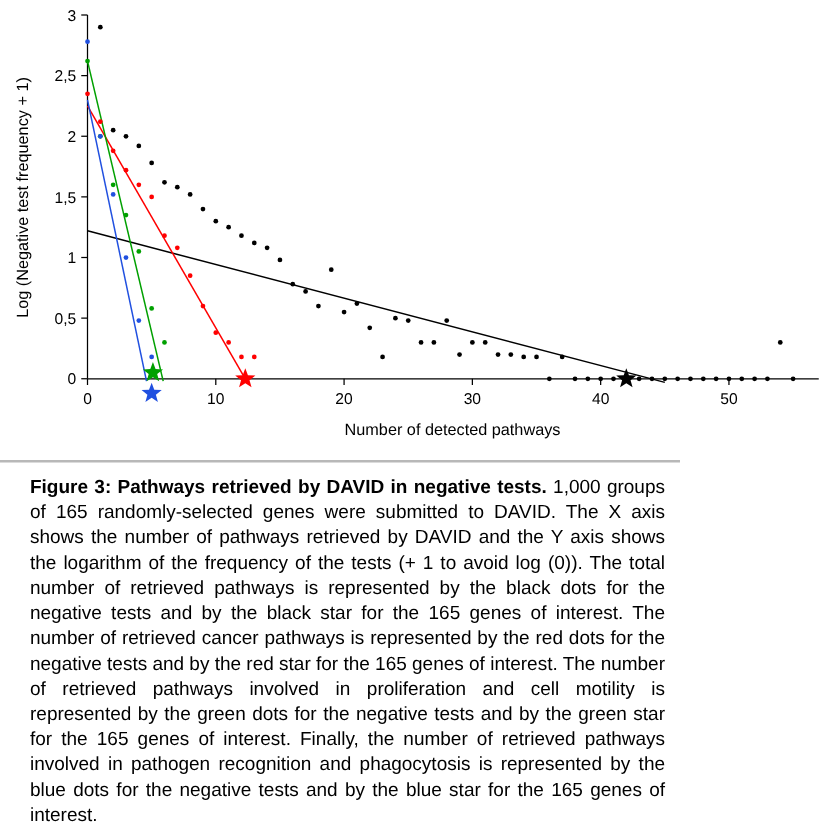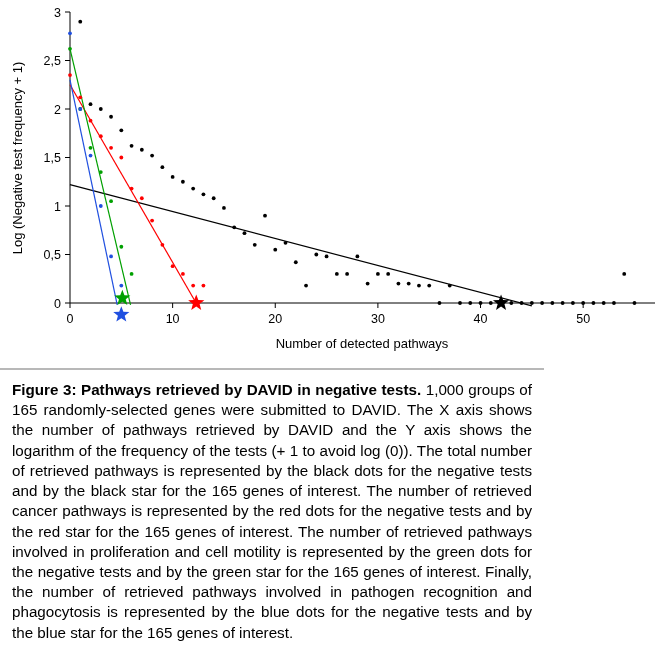--- a/index.html
+++ b/index.html
@@ -45,21 +45,21 @@
   }
   
   #caption-box {
     position: absolute;
     left: 0;
     top: 368px;
     width: 544px;
     height: 298px;
     box-sizing: border-box;
     border-top: 2px solid #b8b8b8;
-    padding: 10px 12px 8px 12px;
+    padding: 10px 12px 8px 24px;
   }
   #caption-text {
     font-size: 15.2px;
     line-height: 1.33;
     text-align: justify;
     color: #000000;
     margin: 0;
   }
   #caption-text .cap-bold {
     font-weight: bold;

